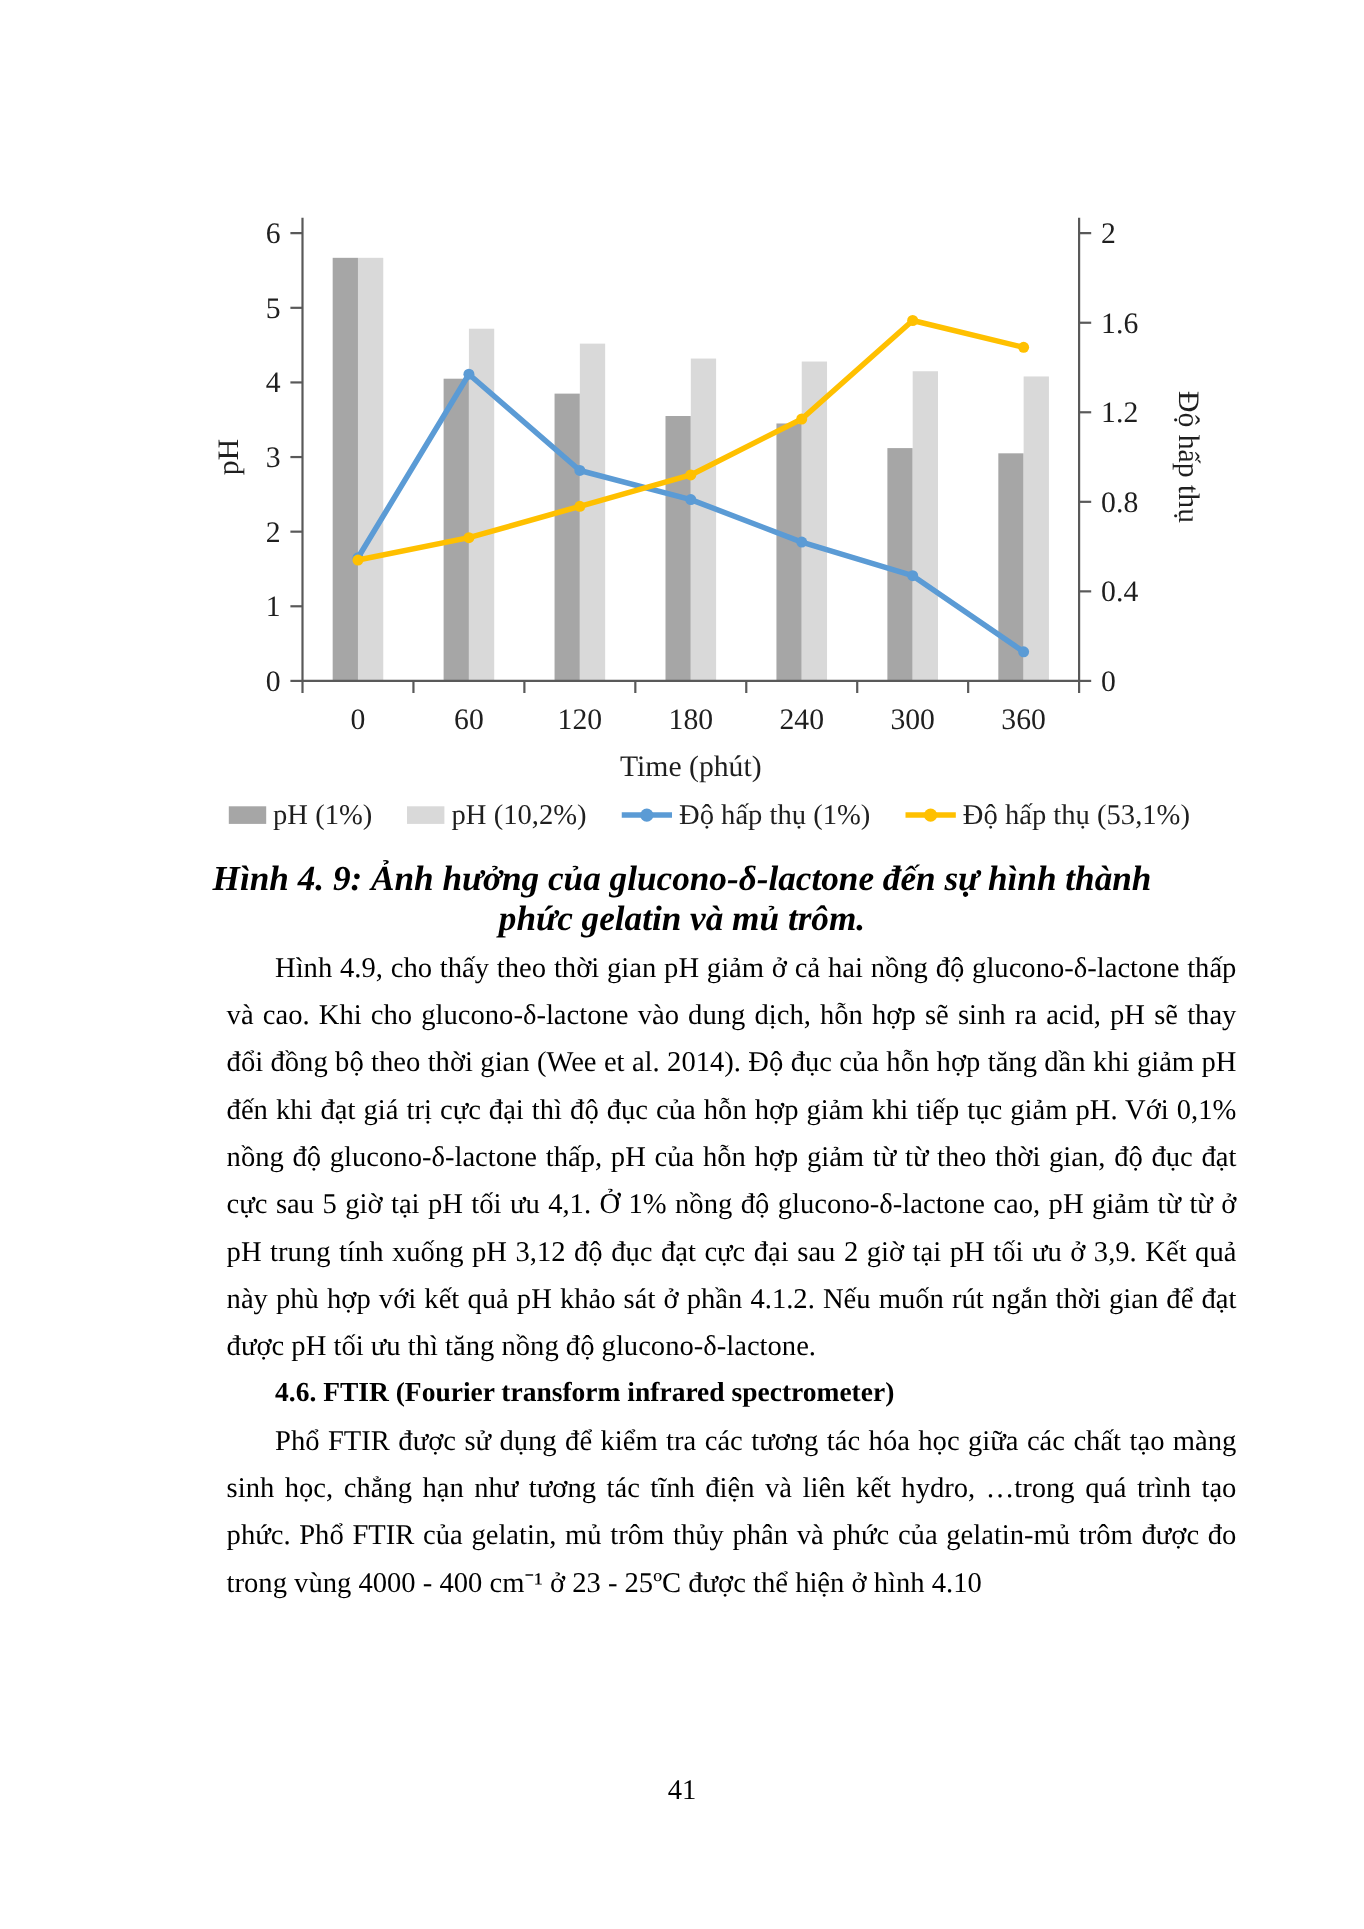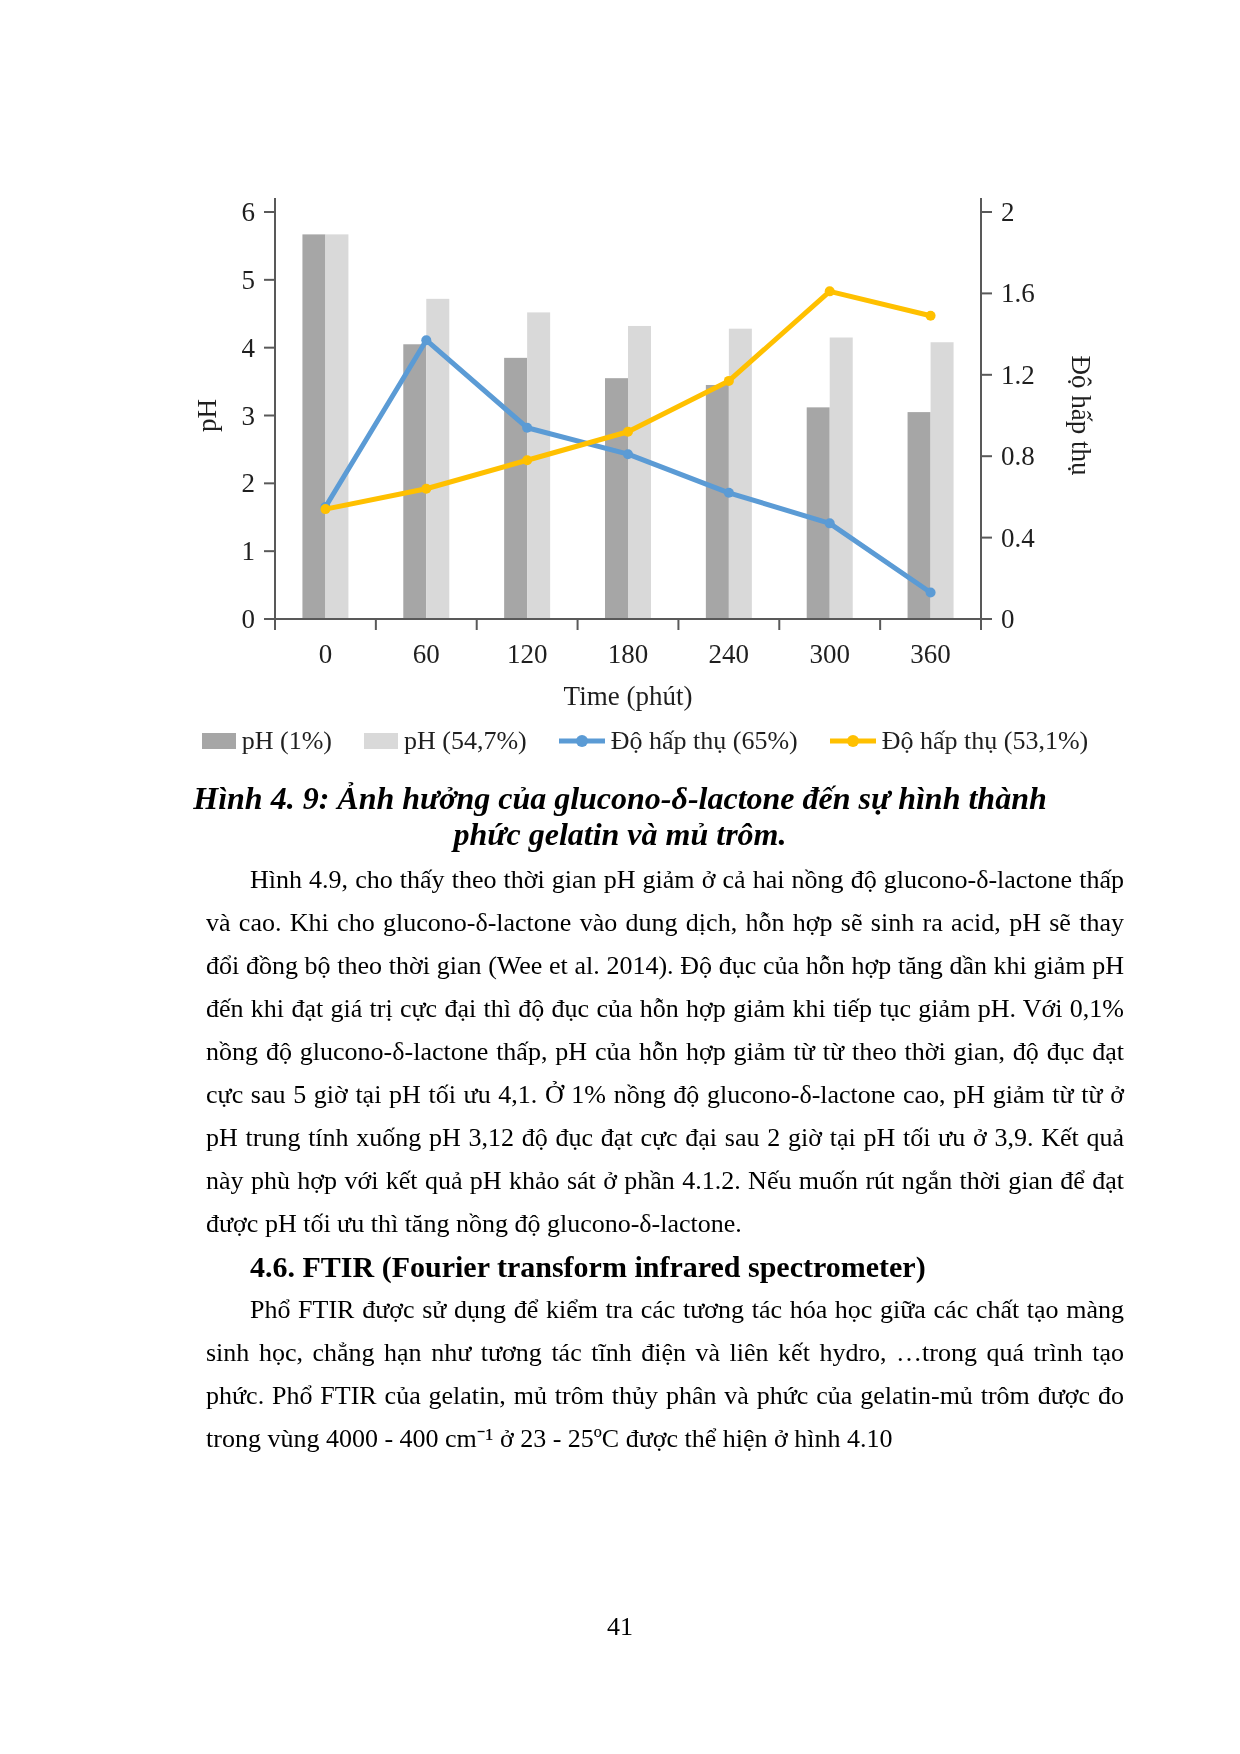--- a/index.html
+++ b/index.html
@@ -28,21 +28,21 @@
     position:absolute;left:165px;top:780px;width:910px;margin:0;
     font-size:32px;line-height:36px;font-weight:bold;font-style:italic;
     text-align:center;
   }
   .body-text{
     position:absolute;left:206px;top:858px;width:918px;
     font-size:26px;line-height:43px;text-align:justify;font-family:Liberation Serif, serif;
   }
   .body-text p{margin:0;text-indent:44px;}
   .body-text h2{
-    margin:0;font-size:30px;line-height:43px;font-weight:bold;
+    margin:0;font-size:25px;line-height:43px;font-weight:bold;
     text-indent:44px;text-align:left;
   }
   .page-number{
     position:absolute;left:0;top:1612px;width:1240px;
     text-align:center;font-size:26px;
   }
 </style>
 </head>
 <body>
 
@@ -130,28 +130,28 @@
       </svg>
   </figure>
 
   <div id="chart-legend" class="legend">
       <div class="legend-item">
         <span class="sw" style="background:#a6a6a6"></span>
         <span>pH (1%)</span>
       </div>
       <div class="legend-item">
         <span class="sw" style="background:#d9d9d9"></span>
-        <span>pH (54,7%)</span>
+        <span>pH (10,2%)</span>
       </div>
       <div class="legend-item">
         <svg width="46" height="16">
           <line x1="0" y1="8" x2="46" y2="8" stroke="#5b9bd5" stroke-width="5"></line>
           <circle cx="23" cy="8" r="6" fill="#5b9bd5"></circle>
         </svg>
-        <span>Độ hấp thụ (65%)</span>
+        <span>Độ hấp thụ (1%)</span>
       </div>
       <div class="legend-item">
         <svg width="46" height="16">
           <line x1="0" y1="8" x2="46" y2="8" stroke="#ffc000" stroke-width="5"></line>
           <circle cx="23" cy="8" r="6" fill="#ffc000"></circle>
         </svg>
         <span>Độ hấp thụ (53,1%)</span>
       </div>
     </div>
 

